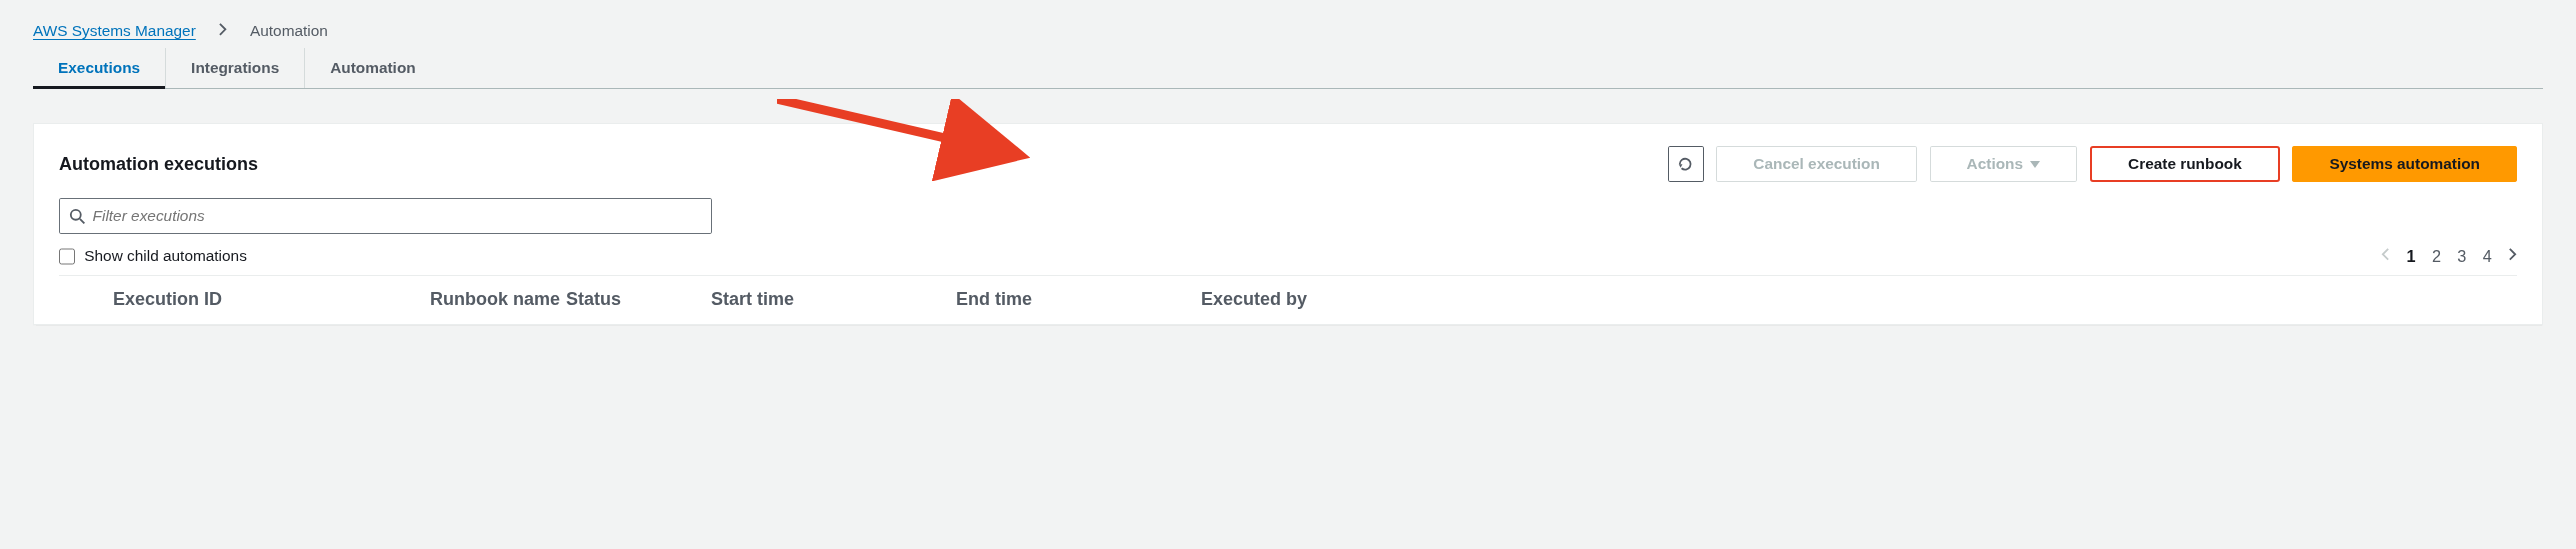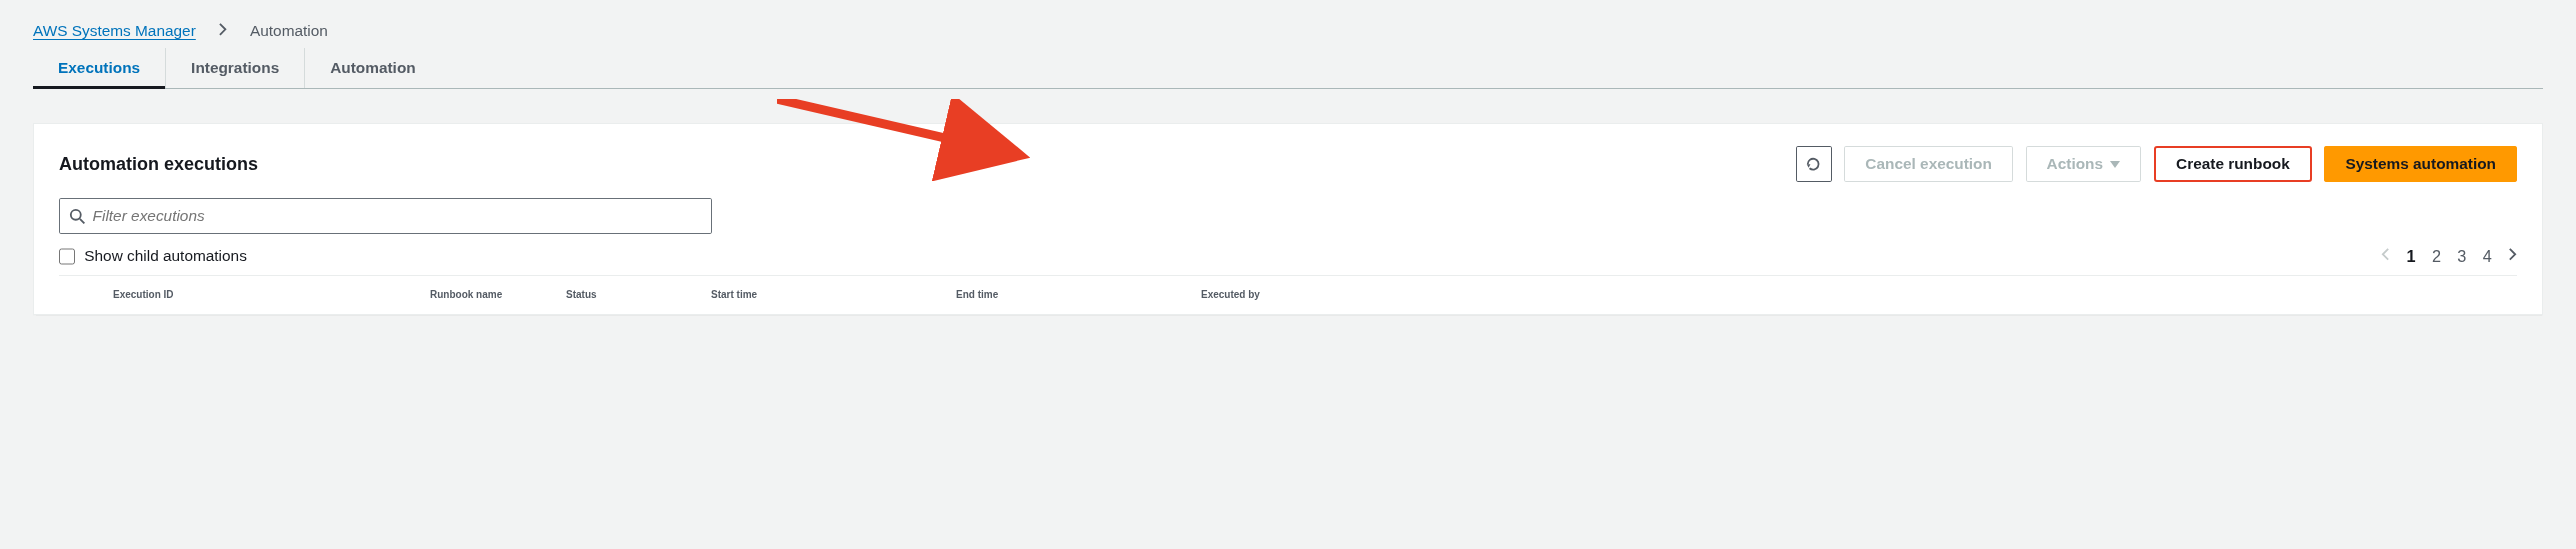--- a/index.html
+++ b/index.html
@@ -75,21 +75,21 @@
     .btn-row {
       display: flex;
       align-items: center;
       gap: 12.7px;
     }
     .btn {
       display: inline-flex;
       align-items: center;
       justify-content: center;
       height: 36px;
-      padding: 0 20px;
+      padding: 0 36px;
       border: 0.9px solid #545b64;
       background: #fff;
       border-radius: 1.8px;
       font-size: 15.4px;
       font-weight: 700;
       color: #545b64;
       cursor: pointer;
       gap: 7.3px;
     }
     .btn-icon {
@@ -171,21 +171,21 @@
     .paginator .pg.disabled {
       color: #c5cbcb;
       cursor: default;
     }
     
     .table-header {
       display: flex;
       align-items: center;
       border-top: 0.9px solid #eaeded;
       padding: 12.7px 0 14.5px 0;
-      font-size: 10px;
+      font-size: 18px;
       font-weight: 700;
       color: #545b64;
     }
     .th-checkbox { width: 54px; padding-left: 3.6px; }
     .th-exec-id  { width: 317px; }
     .th-runbook  { width: 136px; }
     .th-status   { width: 145px; }
     .th-start    { width: 245px; }
     .th-end      { width: 245px; }
     .th-by       { flex: 1; }

